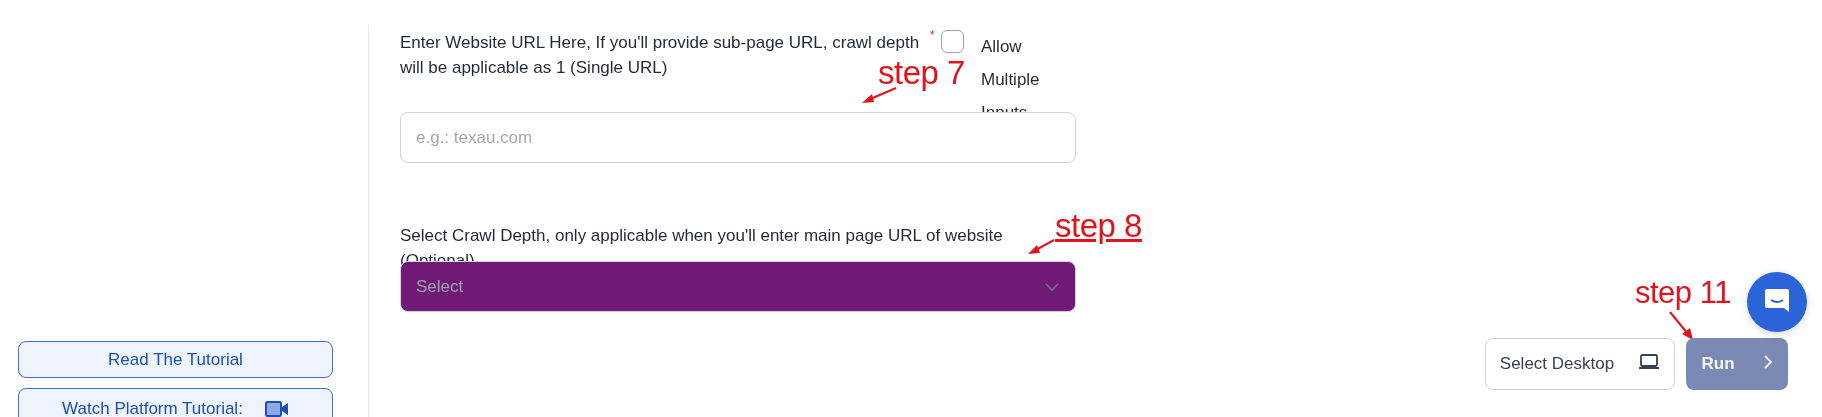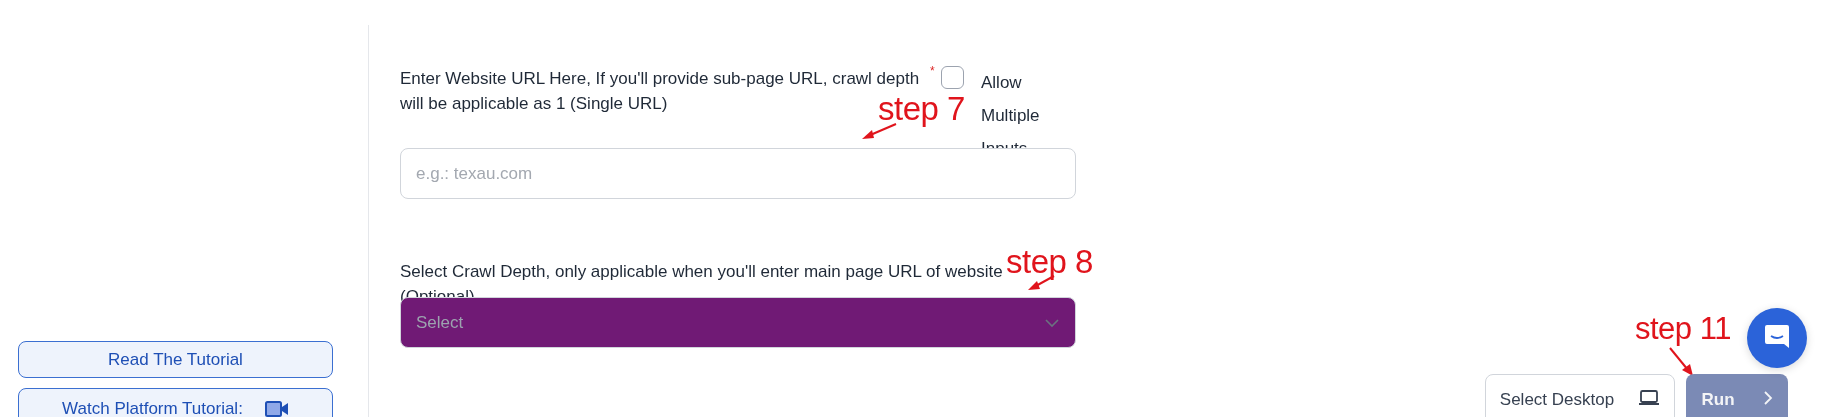--- a/index.html
+++ b/index.html
@@ -10,21 +10,21 @@
     .side-btn {
       position: absolute; left: 18px; width: 315px; height: 37px;
       border: 1px solid #3b6fd1; border-radius: 8px; background: #eef3fc;
       color: #1e4fb5; font-size: 17px; display: flex; align-items: center; justify-content: center; gap: 22px;
       cursor: pointer;
     }
     .side-btn.read { top: 316px; }
     .side-btn.watch { top: 363px; height: 41px; }
     .video-icon { display: inline-flex; align-items: center; }
 
-    .main { position: absolute; left: 370px; top: 0; right: 0; bottom: 0; margin-top: 36px; }
+    .main { position: absolute; left: 370px; top: 0; right: 0; bottom: 0; }
 
     .label { position: absolute; font-size: 17px; line-height: 25px; color: #1f2937; }
     .label.url { left: 30px; top: 30px; width: 520px; }
     .label.depth { left: 30px; top: 223px; width: 650px; }
 
     .req-star { position: absolute; left: 560px; top: 28px; color: #dc2626; font-size: 12px; }
     .checkbox { position: absolute; left: 571px; top: 30px; width: 23px; height: 23px; border: 1px solid #9ca3af; border-radius: 6px; background: #fff; cursor: pointer; }
     .allow-label { position: absolute; left: 611px; top: 30px; font-size: 17px; line-height: 33px; color: #1f2937; width: 80px; }
 
     .url-input {
@@ -36,21 +36,21 @@
 
     .select {
       position: absolute; left: 30px; top: 261px; width: 676px; height: 51px;
       border: 1px solid #d1d5db; border-radius: 8px; padding: 0 15px;
       display: flex; align-items: center; justify-content: space-between; cursor: pointer; background: #701a75;
     }
     .select-value { color: #9ca3af; font-size: 17px; }
 
     .annot { position: absolute; color: #e0141c; font-size: 33px; font-family: "Liberation Sans", sans-serif; letter-spacing: -0.5px; }
     .annot.s7 { left: 508px; top: 54px; }
-    .annot.s8 { left: 636px; top: 207px; }
+    .annot.s8 { left: 685px; top: 207px; text-decoration: underline; }
     .annot.s11 { left: 1265px; top: 275px; font-size: 31px; }
     .arrow { position: absolute; }
 
     .btn-desktop {
       position: absolute; left: 1115px; top: 338px; width: 190px; height: 52px;
       border: 1px solid #d1d5db; border-radius: 8px; background: #fff;
       display: flex; align-items: center; justify-content: center; gap: 24px;
       font-size: 17px; color: #374151; cursor: pointer;
     }
     .btn-run {

